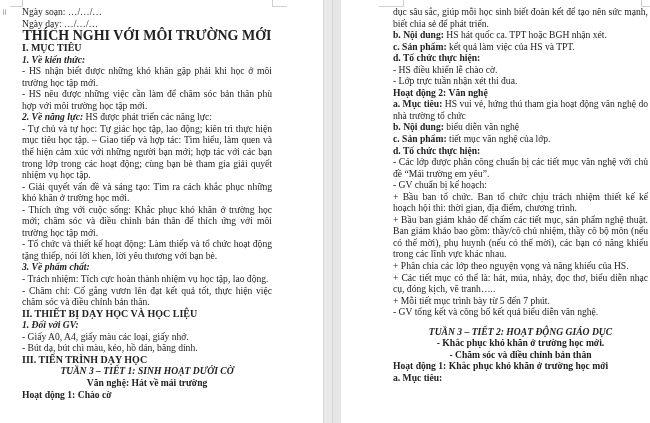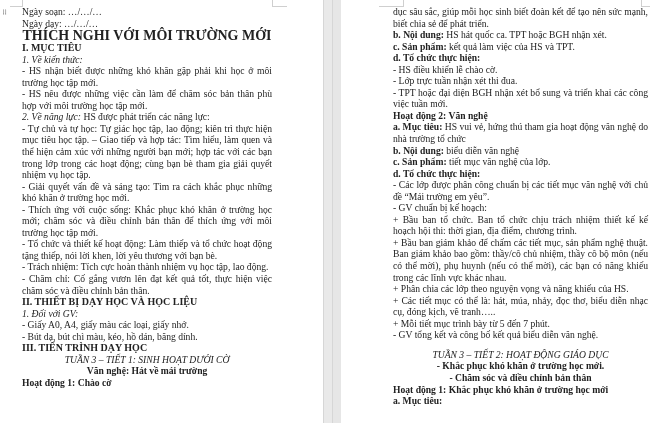--- a/index.html
+++ b/index.html
@@ -31,21 +31,21 @@
     font-size:7px; line-height:4px; color:#666; letter-spacing:-1px;
   }
   .content {
     position:absolute; font-size:9.6px; line-height:11.55px;
   }
   .page-left .content { left:22px; top:6px; width:250px; }
   .page-right .content { left:52px; top:6px; width:255px; }
   .p { margin:0; text-align:justify; }
   .center { text-align:center; }
   .b { font-weight:bold; }
-  .bi { font-weight:normal; font-style:italic; }
+  .bi { font-weight:bold; font-style:italic; }
   .title { font-weight:bold; font-size:14px; text-align:center; line-height:13px; }
   .sec { font-weight:bold; font-size:10px; }
   .lead { font-weight:bold; }
   .gap { height:8px; }
 </style>
 </head>
 <body>
 
 <div class="page page-left">
   <div class="crop-mark cm-tl-left"></div>
@@ -57,20 +57,21 @@
     <p class="p title">THÍCH NGHI VỚI MÔI TRƯỜNG MỚI</p>
     <p class="p sec">I. MỤC TIÊU</p>
     <p class="p bi">1. Về kiến thức:</p>
     <p class="p">- HS nhận biết được những khó khăn gặp phải khi học ở môi trường học tập mới.</p>
     <p class="p">- HS nêu được những việc cần làm để chăm sóc bản thân phù hợp với môi trường học tập mới.</p>
     <p class="p"><span class="bi">2. Về năng lực:</span><span> HS được phát triển các năng lực:</span></p>
     <p class="p">- Tự chủ và tự học: Tự giác học tập, lao động; kiên trì thực hiện mục tiêu học tập. – Giao tiếp và hợp tác: Tìm hiểu, làm quen và thể hiện cảm xúc với những người bạn mới; hợp tác với các bạn trong lớp trong các hoạt động; cùng bạn bè tham gia giải quyết nhiệm vụ học tập.</p>
     <p class="p">- Giải quyết vấn đề và sáng tạo: Tìm ra cách khắc phục những khó khăn ở trường học mới.</p>
     <p class="p">- Thích ứng với cuộc sống: Khắc phục khó khăn ở trường học mới; chăm sóc và điều chỉnh bản thân để thích ứng với môi trường học tập mới.</p>
     <p class="p">- Tổ chức và thiết kế hoạt động: Làm thiếp và tổ chức hoạt động tặng thiếp, nói lời khen, lời yêu thương với bạn bè.</p>
+    <p class="p bi">3. Về phẩm chất:</p>
     <p class="p">- Trách nhiệm: Tích cực hoàn thành nhiệm vụ học tập, lao động.</p>
     <p class="p">- Chăm chỉ: Cố gắng vươn lên đạt kết quả tốt, thực hiện việc chăm sóc và điều chỉnh bản thân.</p>
     <p class="p sec">II. THIẾT BỊ DẠY HỌC VÀ HỌC LIỆU</p>
     <p class="p bi">1. Đối với GV:</p>
     <p class="p">- Giấy A0, A4, giấy màu các loại, giấy nhớ.</p>
     <p class="p">- Bút dạ, bút chì màu, kéo, hồ dán, băng dính.</p>
     <p class="p sec">III. TIẾN TRÌNH DẠY HỌC</p>
     <p class="p bi center">TUẦN 3 – TIẾT 1: SINH HOẠT DƯỚI CỜ</p>
     <p class="p b center">Văn nghệ: Hát về mái trường</p>
     <p class="p b">Hoạt động 1: Chào cờ</p>
@@ -83,21 +84,20 @@
 <div class="page page-right">
   <div class="crop-mark cm-tl-right"></div>
   <div class="crop-mark cm-tr-right"></div>
   <div class="content">
     <p class="p">dục sâu sắc, giúp mỗi học sinh biết đoàn kết để tạo nên sức mạnh, biết chia sẻ để phát triển.</p>
     <p class="p"><span class="lead">b. Nội dung:</span><span> HS hát quốc ca. TPT hoặc BGH nhận xét.</span></p>
     <p class="p"><span class="lead">c. Sản phẩm:</span><span> kết quả làm việc của HS và TPT.</span></p>
     <p class="p b">d. Tổ chức thực hiện:</p>
     <p class="p">- HS điều khiển lễ chào cờ.</p>
     <p class="p">- Lớp trực tuần nhận xét thi đua.</p>
-    <p class="p">- TPT hoặc đại diện BGH nhận xét bổ sung và triển khai các công việc tuần mới.</p>
     <p class="p b">Hoạt động 2: Văn nghệ</p>
     <p class="p"><span class="lead">a. Mục tiêu:</span><span> HS vui vẻ, hứng thú tham gia hoạt động văn nghệ do nhà trường tổ chức</span></p>
     <p class="p"><span class="lead">b. Nội dung:</span><span> biểu diễn văn nghệ</span></p>
     <p class="p"><span class="lead">c. Sản phẩm:</span><span> tiết mục văn nghệ của lớp.</span></p>
     <p class="p b">d. Tổ chức thực hiện:</p>
     <p class="p">- Các lớp được phân công chuẩn bị các tiết mục văn nghệ với chủ đề “Mái trường em yêu”.</p>
     <p class="p">- GV chuẩn bị kế hoạch:</p>
     <p class="p">+ Bầu ban tổ chức. Ban tổ chức chịu trách nhiệm thiết kế kế hoạch hội thi: thời gian, địa điểm, chương trình.</p>
     <p class="p">+ Bầu ban giám khảo để chấm các tiết mục, sản phẩm nghệ thuật. Ban giám khảo bao gồm: thầy/cô chủ nhiệm, thầy cô bộ môn (nếu có thể mời), phụ huynh (nếu có thể mời), các bạn có năng khiếu trong các lĩnh vực khác nhau.</p>
     <p class="p">+ Phân chia các lớp theo nguyện vọng và năng khiếu của HS.</p>

